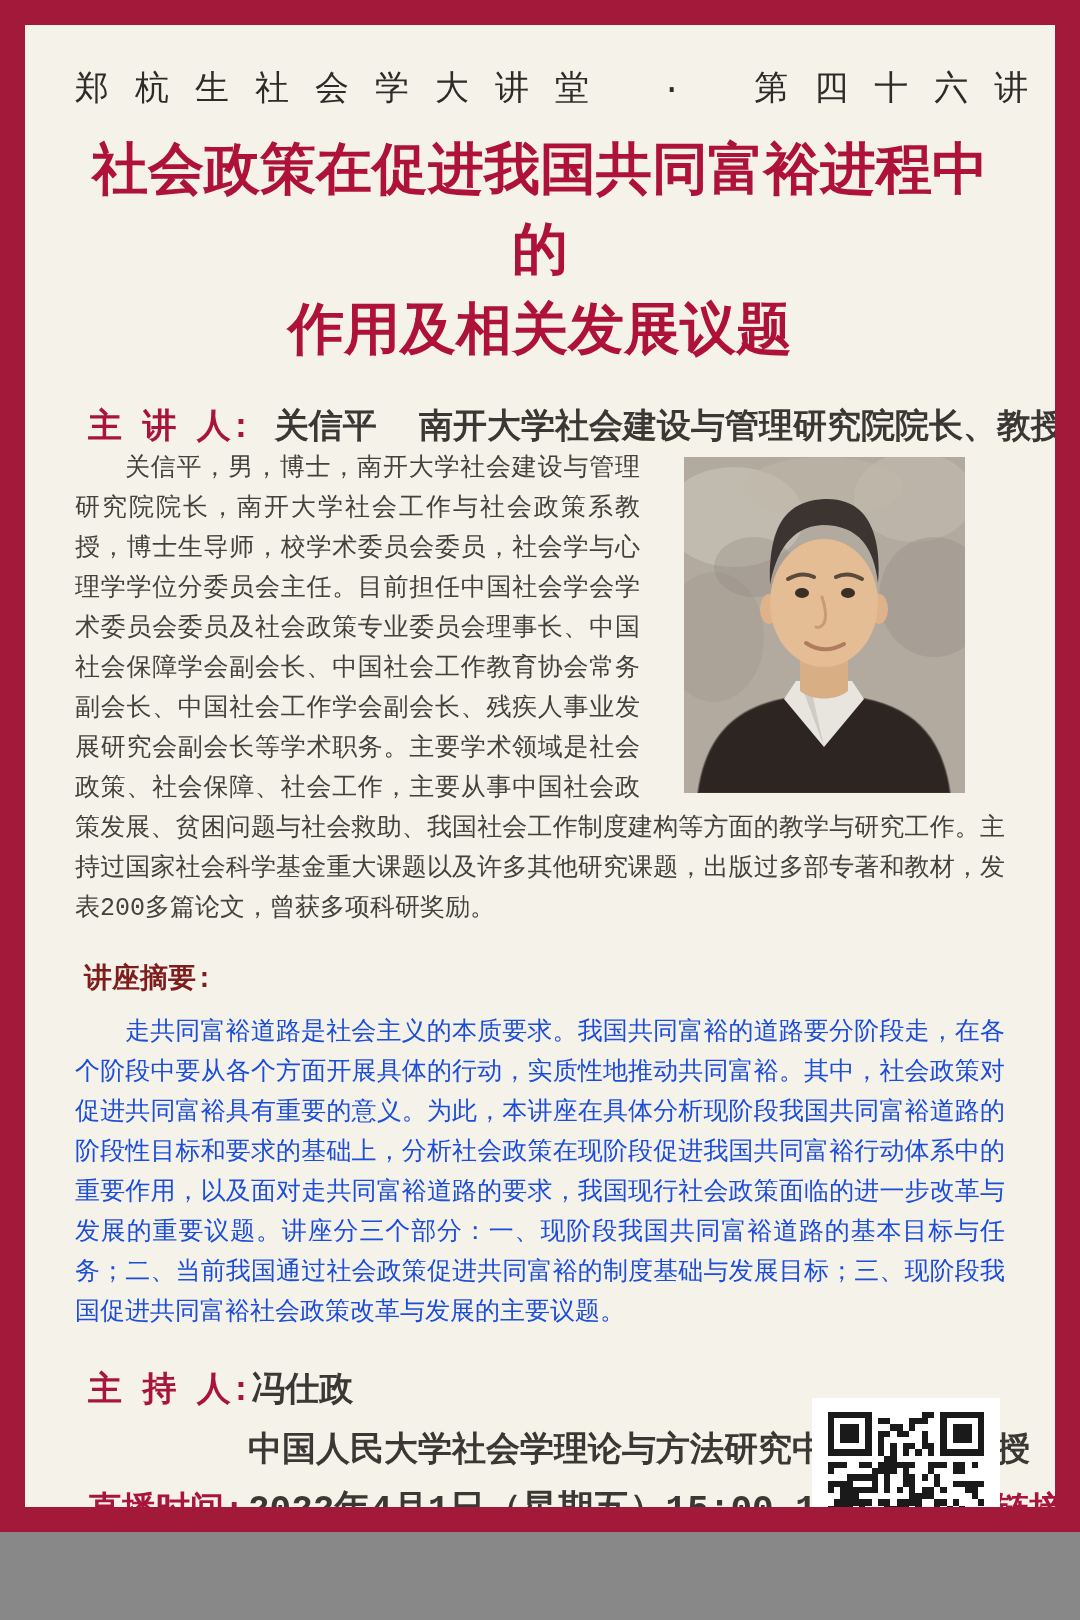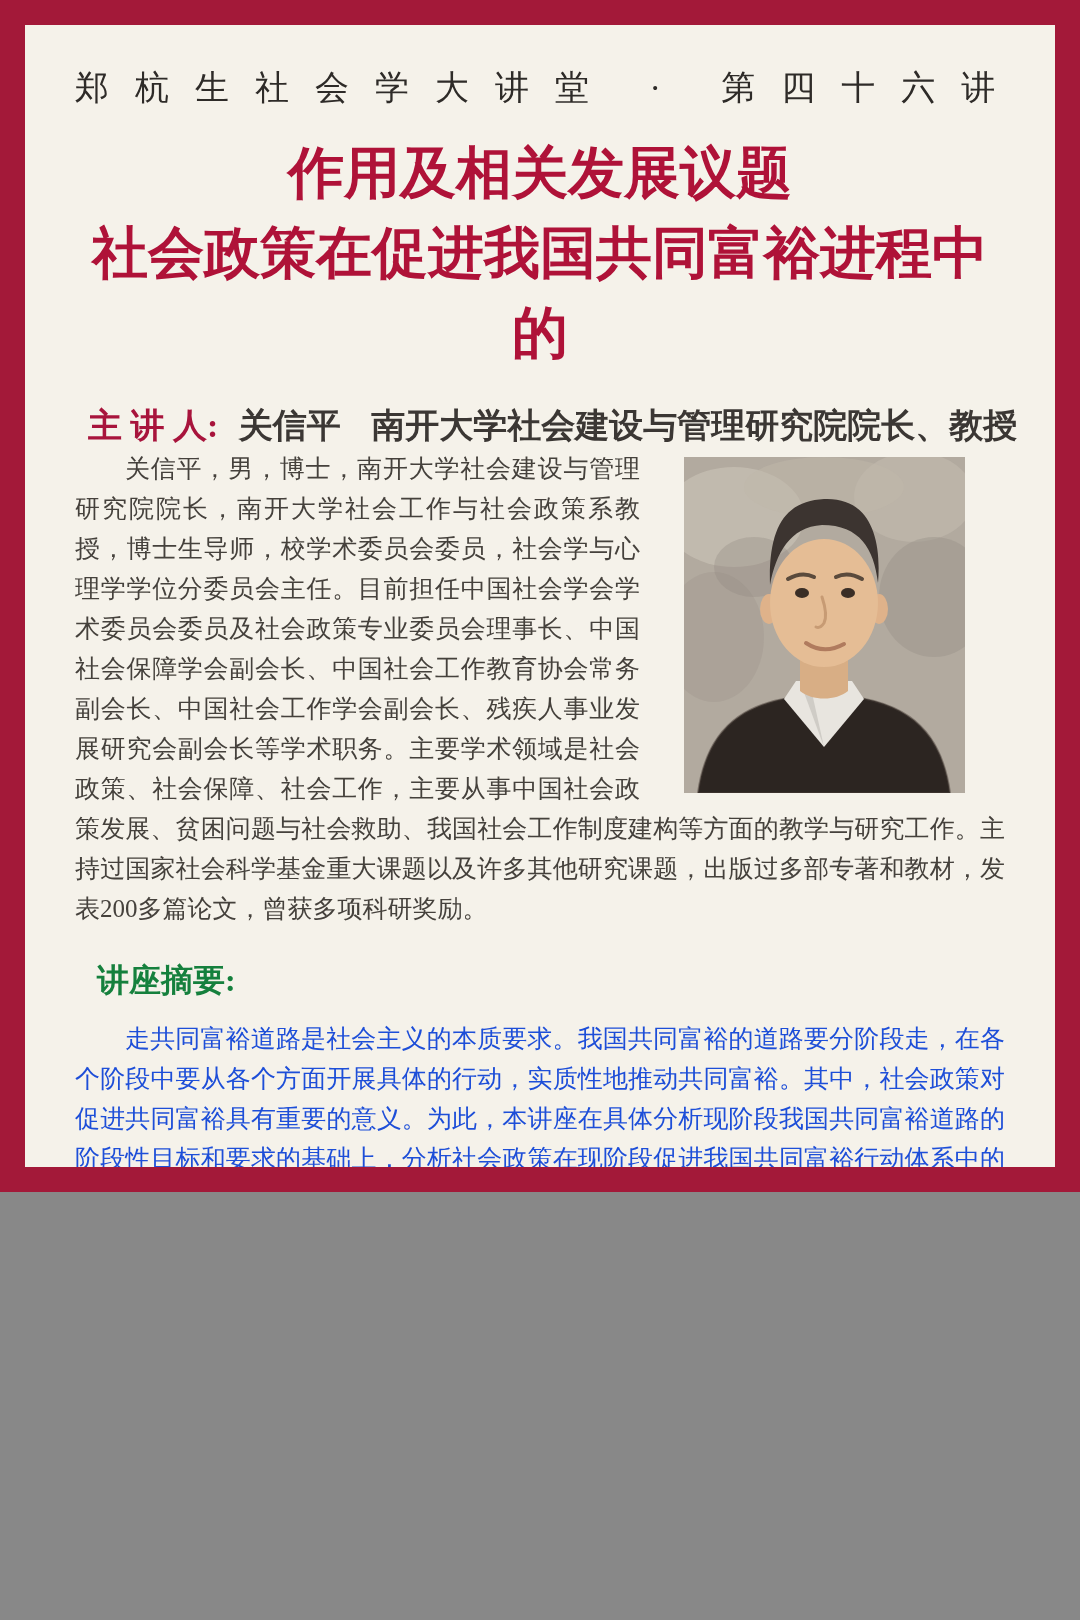--- a/index.html
+++ b/index.html
@@ -1,22 +1,22 @@
 <!DOCTYPE html>
 <html><head>
 <meta charset="utf-8">
 <style>
   html,body{margin:0;padding:0;background:#888;}
   .poster{
     position:relative;
-    width:1080px;height:1192px;
+    width:1080px;height:1532px;
     box-sizing:border-box;
     border:25px solid #A31939;
     background:#F5F2EA;
-    font-family:Liberation Serif, serif;
+    font-family:Liberation Mono, monospace;
     color:#403C38;
     overflow:hidden;
   }
   .inner{padding:0 50px;}
   
   .series{
     margin-top:40px;
     text-align:center;
     font-size:34px;
     letter-spacing:26px;
@@ -33,42 +33,42 @@
     line-height:80px;
   }
   
   .speaker-row{
     margin:30px 0 0 13px;
     font-size:34px;
     font-weight:bold;
     white-space:nowrap;
   }
   .red-label{color:#A8143C;font-weight:bold;}
-  .speaker-name{color:#3B3734;margin-left:12px;}
+  .speaker-name{color:#3B3734;margin-left:3px;}
   .speaker-affil{color:#3B3734;margin-left:22px;}
   
   .bio{
     font-size:25px;
     line-height:40px;
     text-align:justify;
     text-indent:2em;
     color:#45413C;
   }
   .portrait{
     float:right;
     width:281px;height:336px;
     margin:8px 40px 14px 44px;
     display:block;
   }
   
   .abstract-label{
-    margin:30px 0 0 22px;
-    font-size:32px;
+    margin:30px 0 0 9px;
+    font-size:28px;
     font-weight:bold;
-    color:#15803d;
+    color:#7f1d1d;
   }
   .abstract-text{
     margin-top:16px;
     font-size:25px;
     line-height:40px;
     text-align:justify;
     text-indent:2em;
     color:#1d4ed8;
   }
   
@@ -108,22 +108,22 @@
 </style>
 </head>
 <body>
 
 <div class="poster">
   <div class="inner">
 
     <div class="series">郑杭生社会学大讲堂 · 第四十六讲</div>
 
     <div class="title">
+      <div>社会政策在促进我国共同富裕进程中的</div>
       <div>作用及相关发展议题</div>
-      <div>社会政策在促进我国共同富裕进程中的</div>
     </div>
 
     <div class="speaker-row">
       <span class="red-label">主 讲 人:</span>
       <span class="speaker-name">关信平</span>
       <span class="speaker-affil">南开大学社会建设与管理研究院院长、教授</span>
     </div>
 
     <div class="bio clearfix">
       <svg class="portrait" viewBox="0 0 281 336" xmlns="http://www.w3.org/2000/svg" aria-hidden="true">

